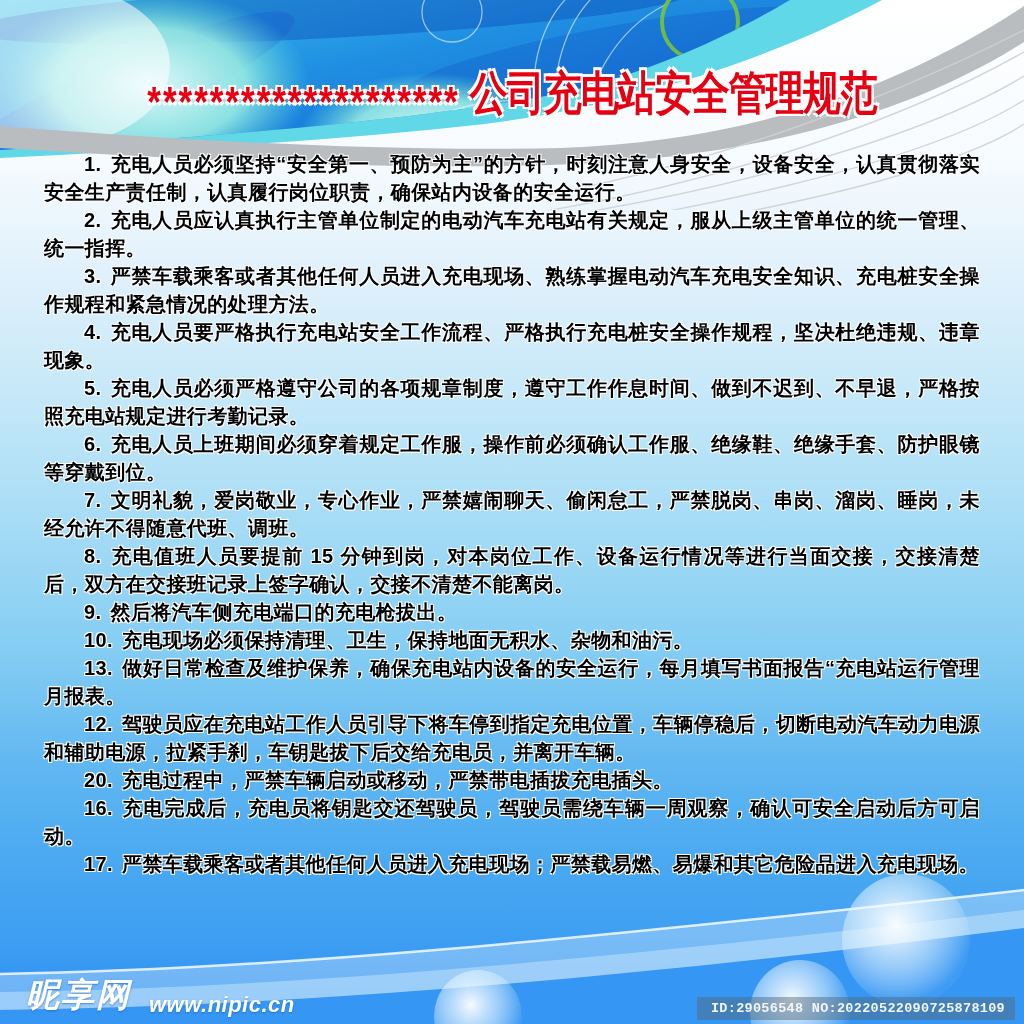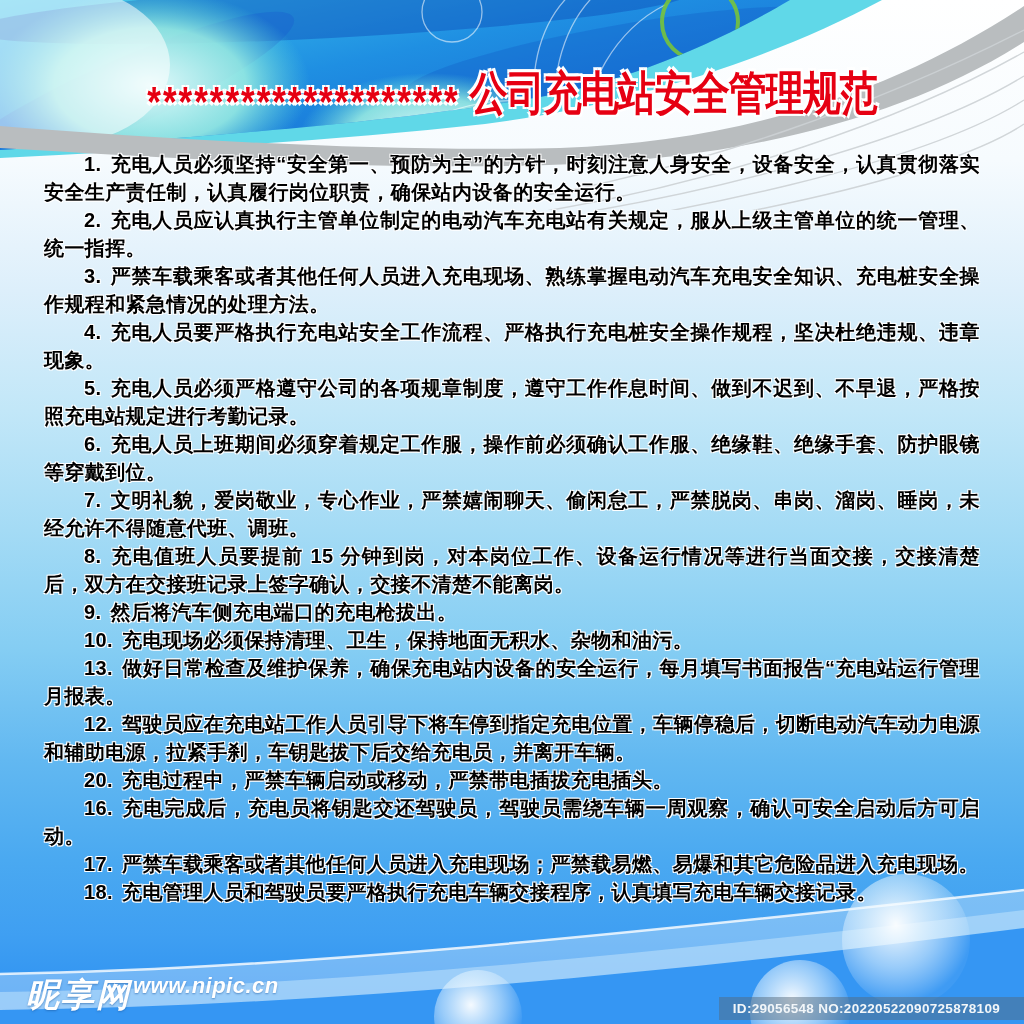--- a/index.html
+++ b/index.html
@@ -41,31 +41,31 @@
     margin:0;
     font-size:20px;line-height:28px;font-weight:bold;color:#000;
     text-indent:2em;text-align:justify;letter-spacing:0.4px;
     text-shadow:-1px -1px 0 #fff,1px -1px 0 #fff,-1px 1px 0 #fff,1px 1px 0 #fff;
   }
   .rule .num{margin-right:9px;}
   
   .bottom-art{position:absolute;left:0;bottom:0;width:1024px;height:200px;z-index:1;}
   .watermark{
     position:absolute;left:26px;bottom:6px;z-index:6;
-    display:flex;align-items:flex-start;color:#fff;
+    display:flex;align-items:flex-end;color:#fff;
     font-style:italic;font-weight:bold;
     text-shadow:0 1px 2px rgba(30,90,160,.55);
   }
   .watermark .site-name{font-size:33px;letter-spacing:2px;}
-  .watermark .site-url{font-size:22px;margin-left:2px;letter-spacing:0.5px;}
+  .watermark .site-url{font-size:22px;margin-left:18px;letter-spacing:0.5px;}
   .id-bar{
-    position:absolute;right:0;bottom:4px;z-index:6;
+    position:absolute;right:9px;bottom:4px;z-index:6;
     background:rgba(84,104,124,0.48);
     color:#f2f6f9;font-size:13.5px;font-weight:bold;
-    padding:4px 24px 4px 14px;letter-spacing:0.3px;
+    padding:4px 10px 4px 14px;letter-spacing:0.3px;font-family:Liberation Mono, monospace;
   }
 </style>
 </head>
 <body>
 
 <div class="poster">
 
   <svg class="header-art" viewBox="0 0 1024 210" preserveAspectRatio="none">
     <defs>
       <linearGradient id="blueGrad" x1="0" y1="0" x2="1" y2="0.9">
@@ -136,21 +136,20 @@
       <p class="rule"><span class="num">6.</span><span>充电人员上班期间必须穿着规定工作服，操作前必须确认工作服、绝缘鞋、绝缘手套、防护眼镜等穿戴到位。</span></p>
       <p class="rule"><span class="num">7.</span><span>文明礼貌，爱岗敬业，专心作业，严禁嬉闹聊天、偷闲怠工，严禁脱岗、串岗、溜岗、睡岗，未经允许不得随意代班、调班。</span></p>
       <p class="rule"><span class="num">8.</span><span>充电值班人员要提前 15 分钟到岗，对本岗位工作、设备运行情况等进行当面交接，交接清楚后，双方在交接班记录上签字确认，交接不清楚不能离岗。</span></p>
       <p class="rule"><span class="num">9.</span><span>然后将汽车侧充电端口的充电枪拔出。</span></p>
       <p class="rule"><span class="num">10.</span><span>充电现场必须保持清理、卫生，保持地面无积水、杂物和油污。</span></p>
       <p class="rule"><span class="num">13.</span><span>做好日常检查及维护保养，确保充电站内设备的安全运行，每月填写书面报告“充电站运行管理月报表。</span></p>
       <p class="rule"><span class="num">12.</span><span>驾驶员应在充电站工作人员引导下将车停到指定充电位置，车辆停稳后，切断电动汽车动力电源和辅助电源，拉紧手刹，车钥匙拔下后交给充电员，并离开车辆。</span></p>
       <p class="rule"><span class="num">20.</span><span>充电过程中，严禁车辆启动或移动，严禁带电插拔充电插头。</span></p>
       <p class="rule"><span class="num">16.</span><span>充电完成后，充电员将钥匙交还驾驶员，驾驶员需绕车辆一周观察，确认可安全启动后方可启动。</span></p>
       <p class="rule"><span class="num">17.</span><span>严禁车载乘客或者其他任何人员进入充电现场；严禁载易燃、易爆和其它危险品进入充电现场。</span></p>
-      <p class="rule"><span class="num">18.</span><span>充电管理人员和驾驶员要严格执行充电车辆交接程序，认真填写充电车辆交接记录。</span></p>
     </div>
 
   <svg class="bottom-art" viewBox="0 0 1024 200" preserveAspectRatio="none">
     <defs>
       <radialGradient id="bubble" cx="0.42" cy="0.38" r="0.6">
         <stop offset="0" stop-color="#ffffff" stop-opacity="0.95"></stop>
         <stop offset="0.55" stop-color="#eaf7ff" stop-opacity="0.55"></stop>
         <stop offset="1" stop-color="#ffffff" stop-opacity="0.05"></stop>
       </radialGradient>
     </defs>

